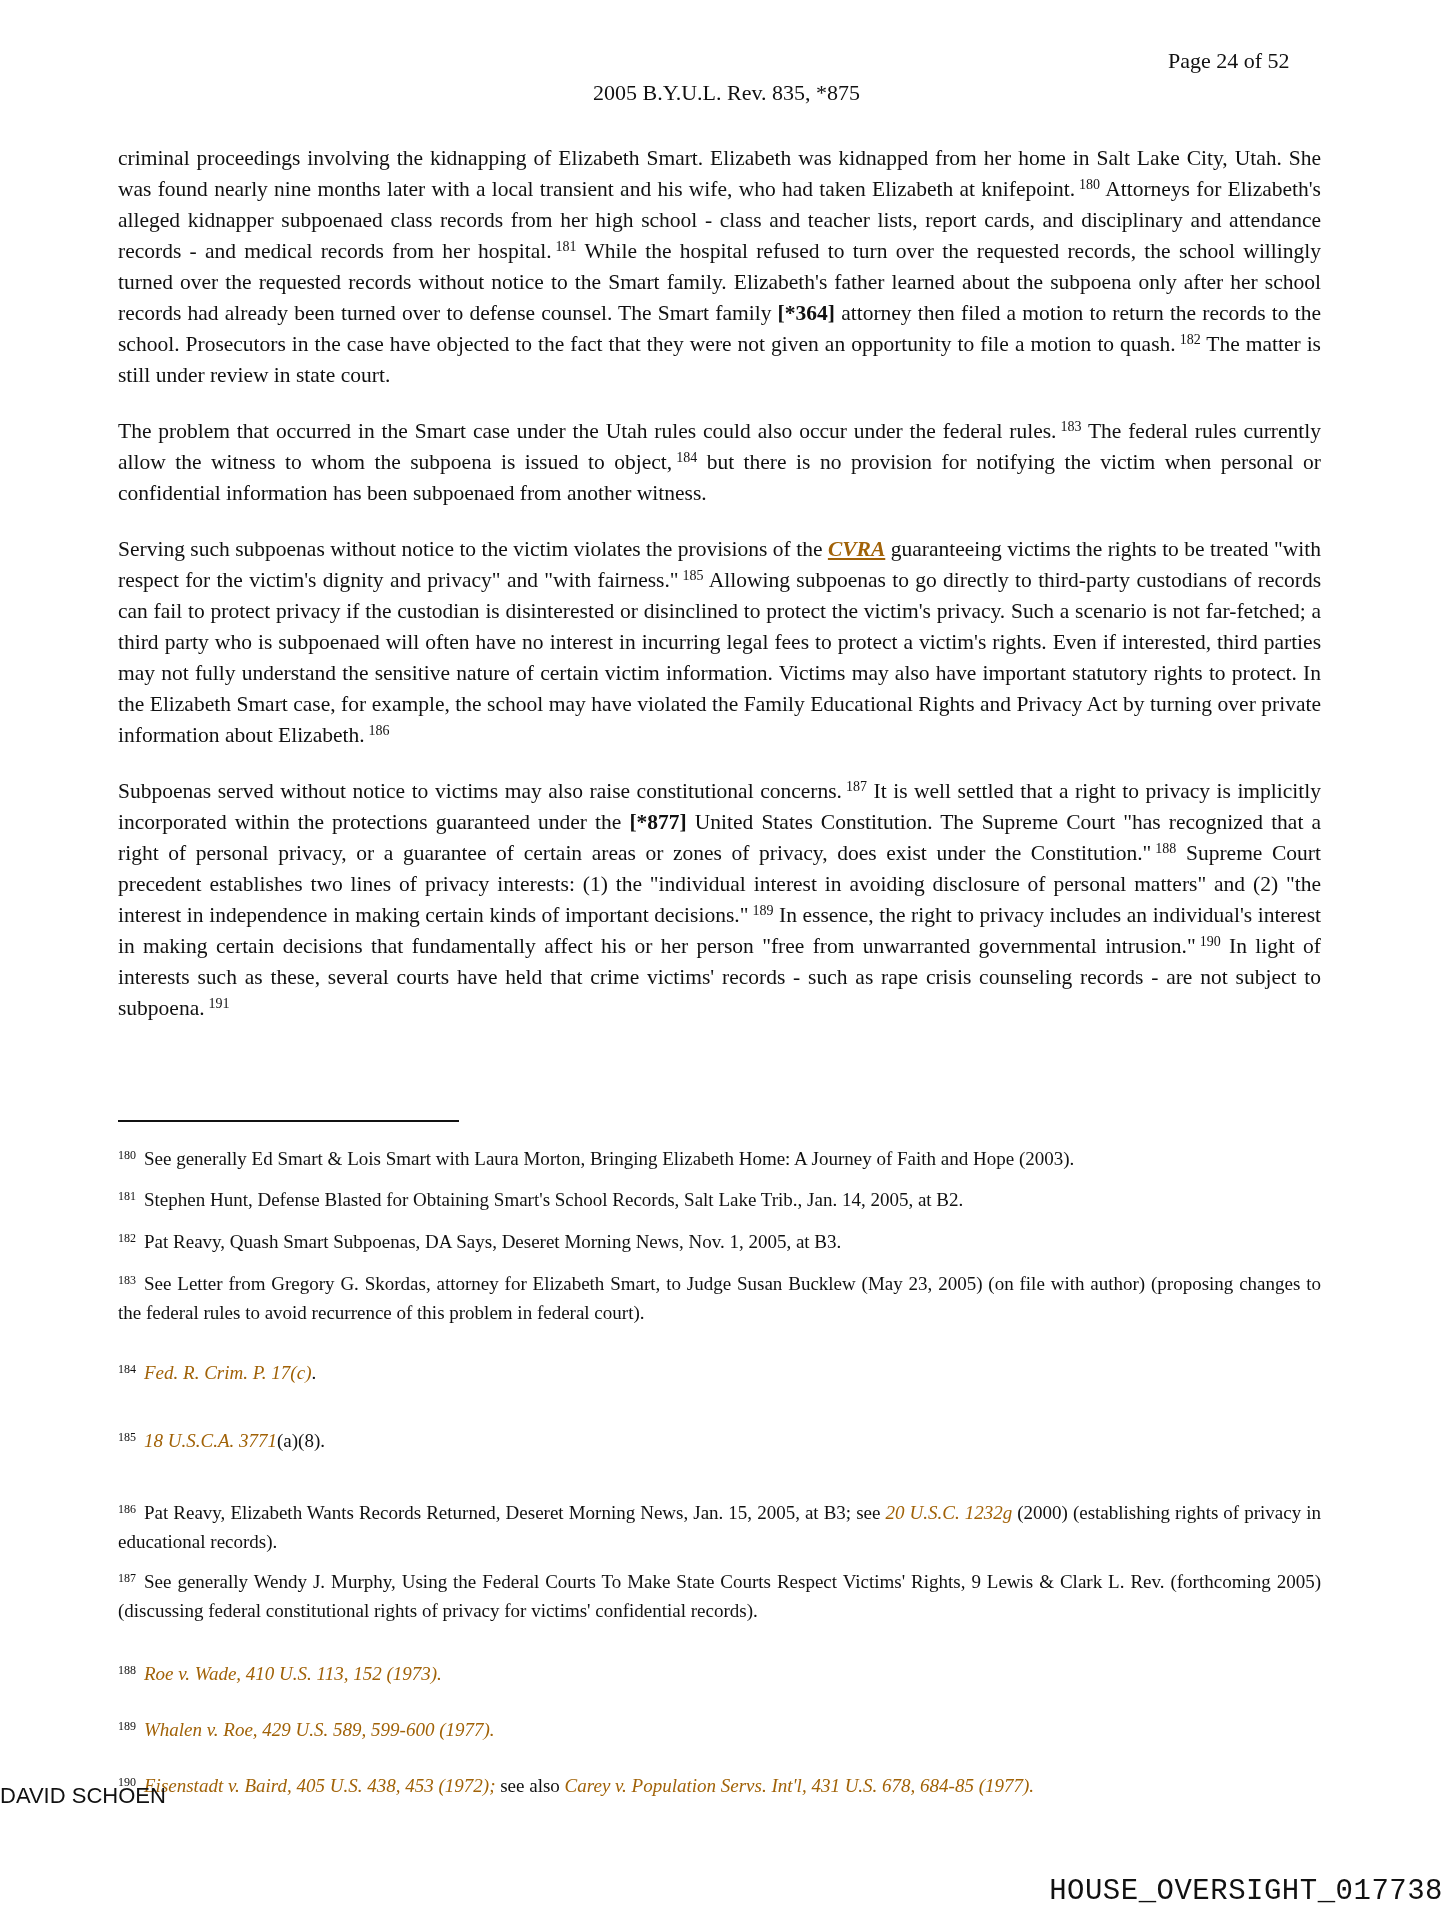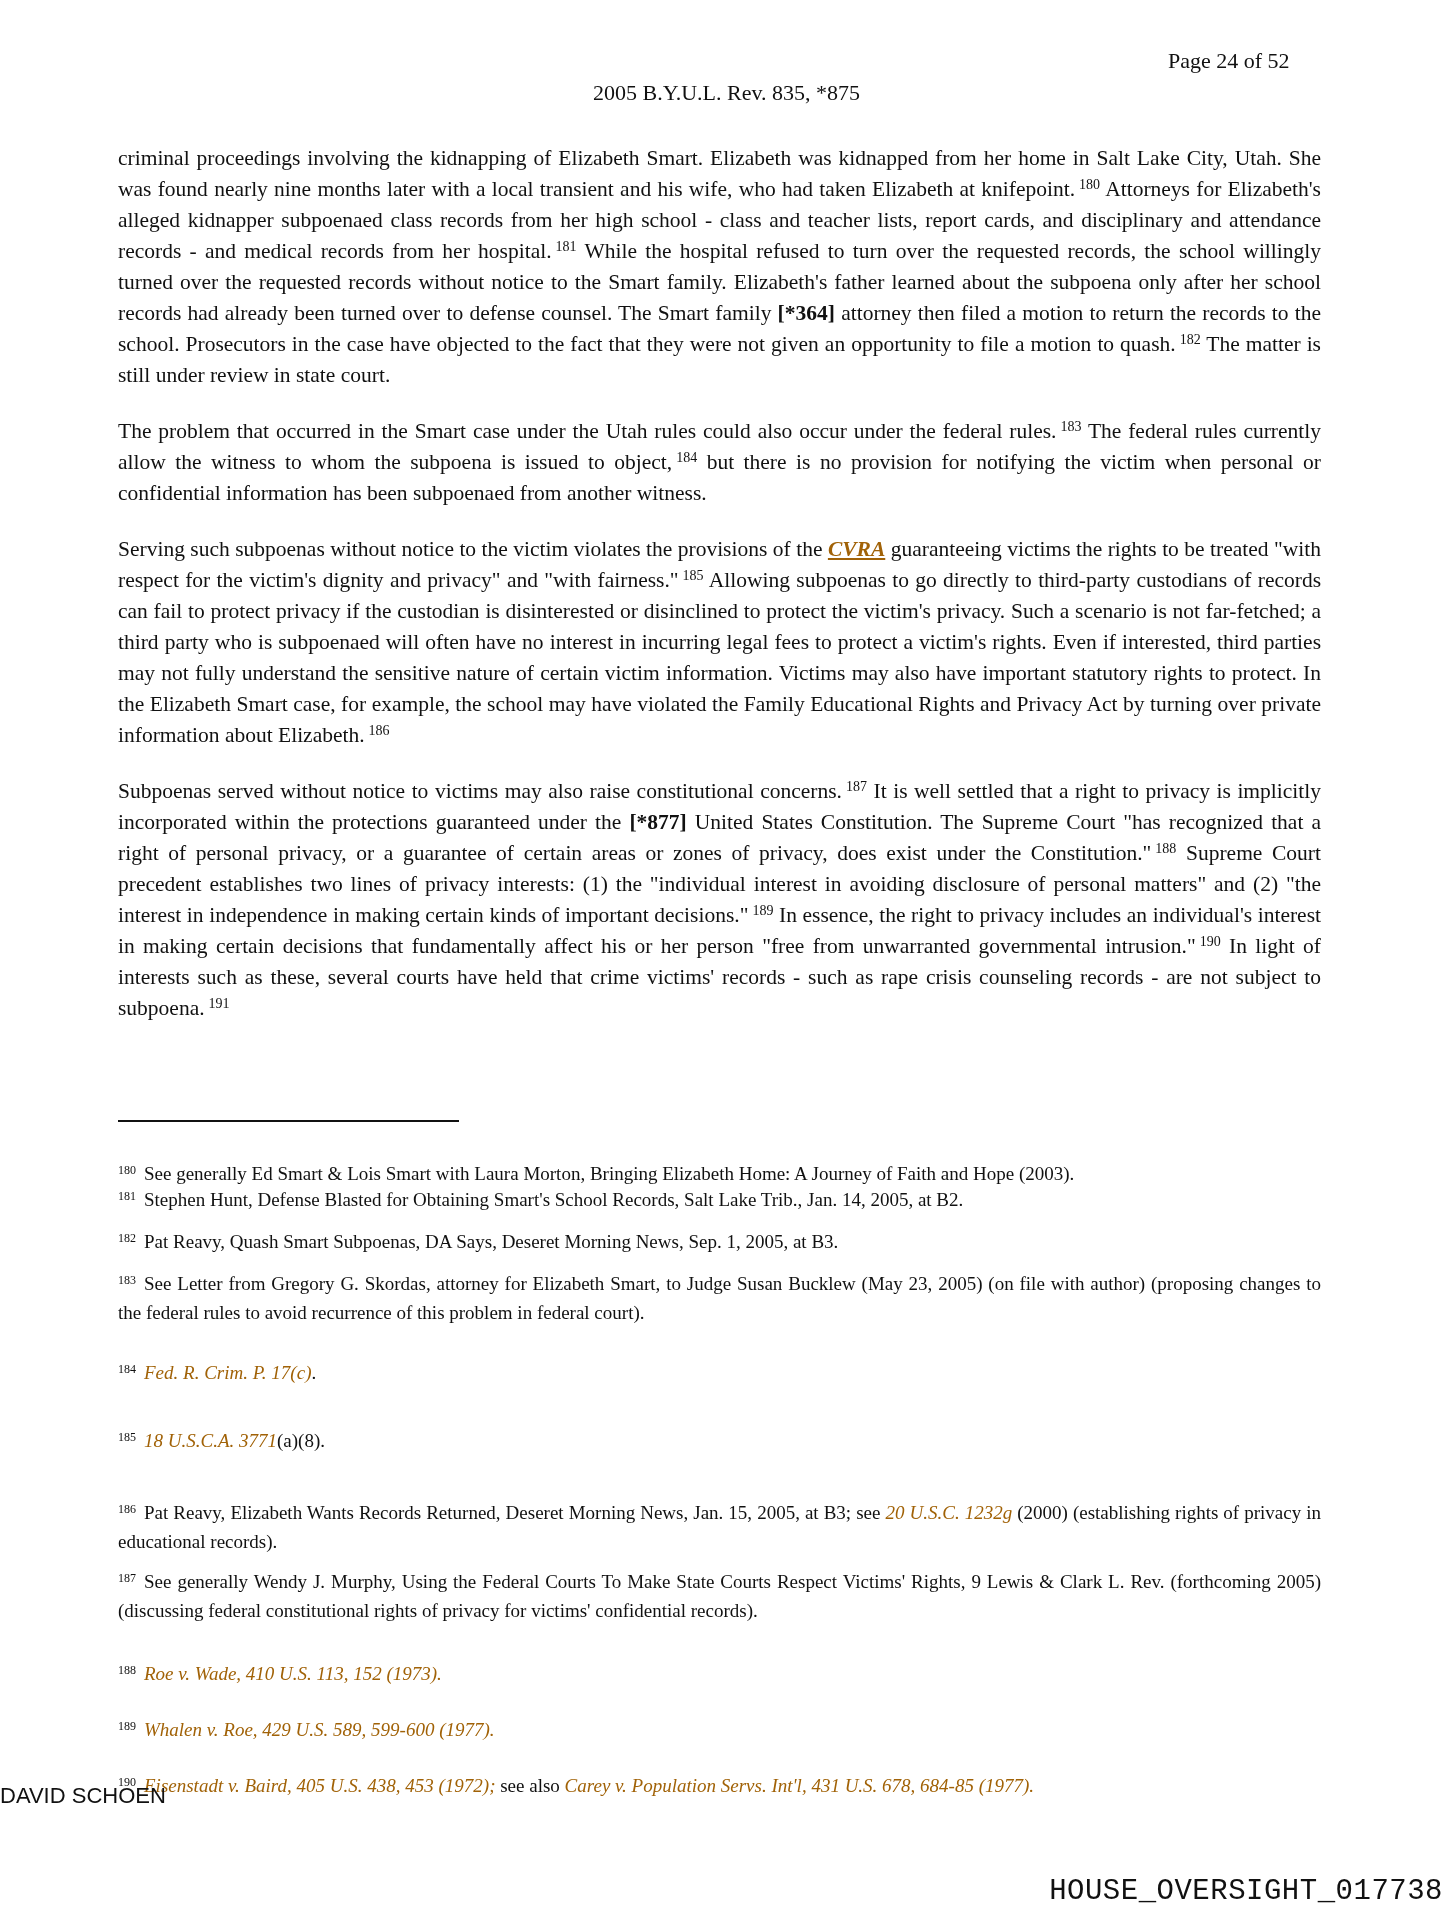--- a/index.html
+++ b/index.html
@@ -59,28 +59,28 @@
     <span>United States Constitution. The Supreme Court "has recognized that a right of personal privacy, or a guarantee of certain areas or zones of privacy, does exist under the Constitution."</span><sup>188</sup>
     <span>Supreme Court precedent establishes two lines of privacy interests: (1) the "individual interest in avoiding disclosure of personal matters" and (2) "the interest in independence in making certain kinds of important decisions."</span><sup>189</sup>
     <span>In essence, the right to privacy includes an individual's interest in making certain decisions that fundamentally affect his or her person "free from unwarranted governmental intrusion."</span><sup>190</sup>
     <span>In light of interests such as these, several courts have held that crime victims' records - such as rape crisis counseling records - are not subject to subpoena.</span><sup>191</sup>
   </p>
 </div>
 
 <div class="rule"></div>
 
 <div class="footnotes">
-  <div class="fn" style="top:16px">
+  <div class="fn" style="top:1px">
     <span class="num">180</span><span>See generally Ed Smart &amp; Lois Smart with Laura Morton, Bringing Elizabeth Home: A Journey of Faith and Hope (2003).</span>
   </div>
   <div class="fn" style="top:42px">
     <span class="num">181</span><span>Stephen Hunt, Defense Blasted for Obtaining Smart's School Records, Salt Lake Trib., Jan. 14, 2005, at B2.</span>
   </div>
   <div class="fn" style="top:84px">
-    <span class="num">182</span><span>Pat Reavy, Quash Smart Subpoenas, DA Says, Deseret Morning News, Sep. 1, 2005, at B3.</span>
+    <span class="num">182</span><span>Pat Reavy, Quash Smart Subpoenas, DA Says, Deseret Morning News, Nov. 1, 2005, at B3.</span>
   </div>
   <div class="fn" style="top:126px">
     <span class="num">183</span><span>See Letter from Gregory G. Skordas, attorney for Elizabeth Smart, to Judge Susan Bucklew (May 23, 2005) (on file with author) (proposing changes to the federal rules to avoid recurrence of this problem in federal court).</span>
   </div>
   <div class="fn" style="top:215px">
     <span class="num">184</span><a class="cite">Fed. R. Crim. P. 17(c)</a><span>.</span>
   </div>
   <div class="fn" style="top:283px">
     <span class="num">185</span><a class="cite">18 U.S.C.A. 3771</a><span>(a)(8).</span>
   </div>

